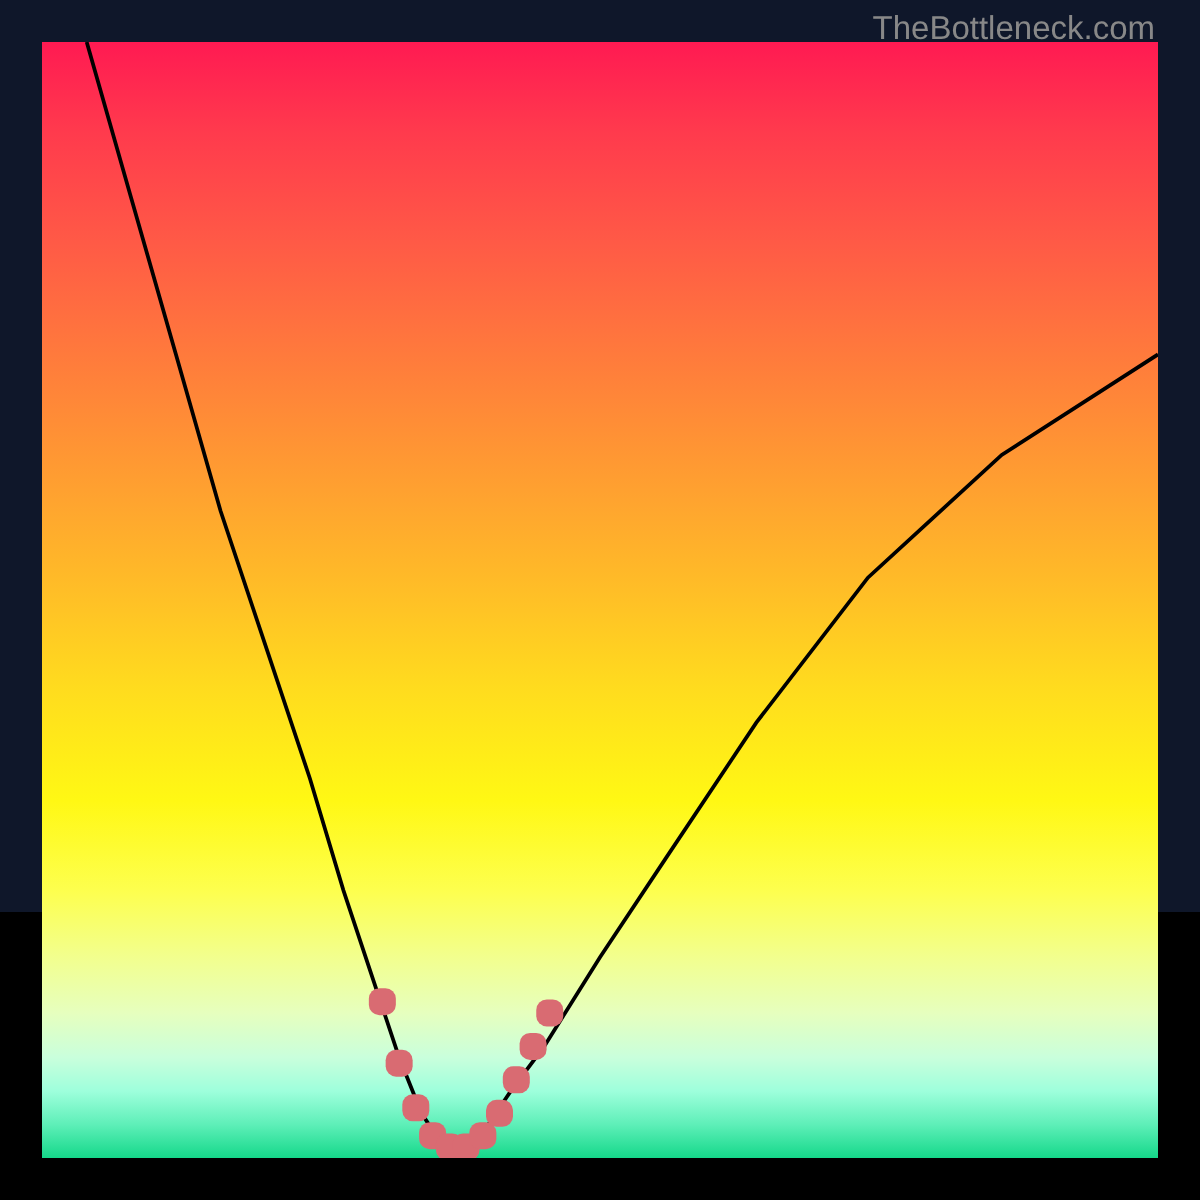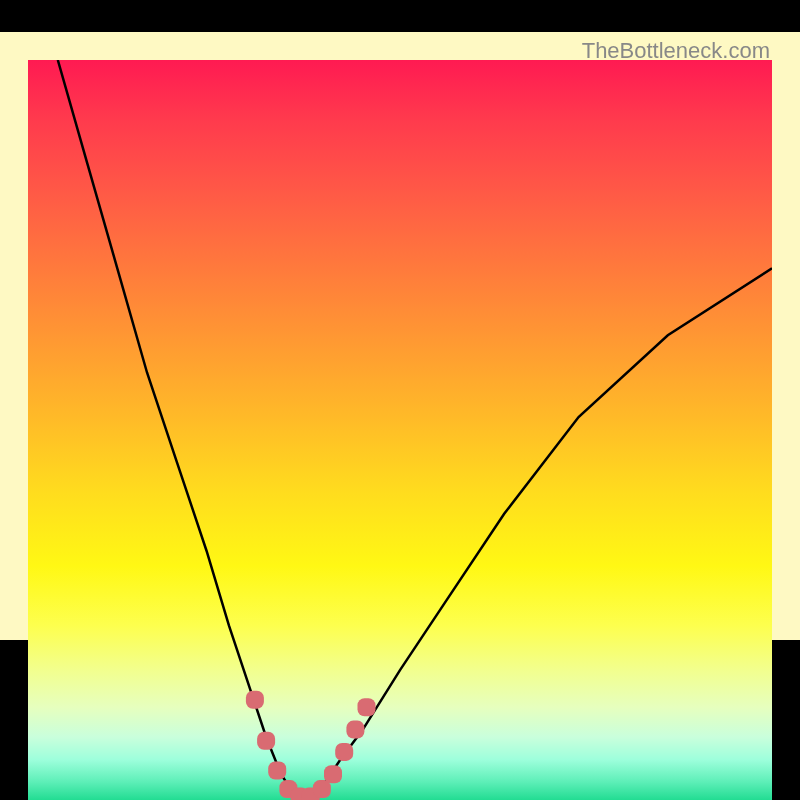--- a/index.html
+++ b/index.html
@@ -11,22 +11,21 @@
     overflow: hidden;
     position: relative;
     font-family: Arial, sans-serif;
   }
   .frame {
     position: absolute;
     top: 0;
     left: 0;
     width: 800px;
     height: 608px;
-    background: #fef9c3;
-    margin-top: 32px;
+    background: #0f172a;
   }
   .plot-area {
     position: absolute;
     top: 28px;
     left: 28px;
     width: 744px;
     height: 744px;
     overflow: hidden;
   }
   .gradient-bg {

